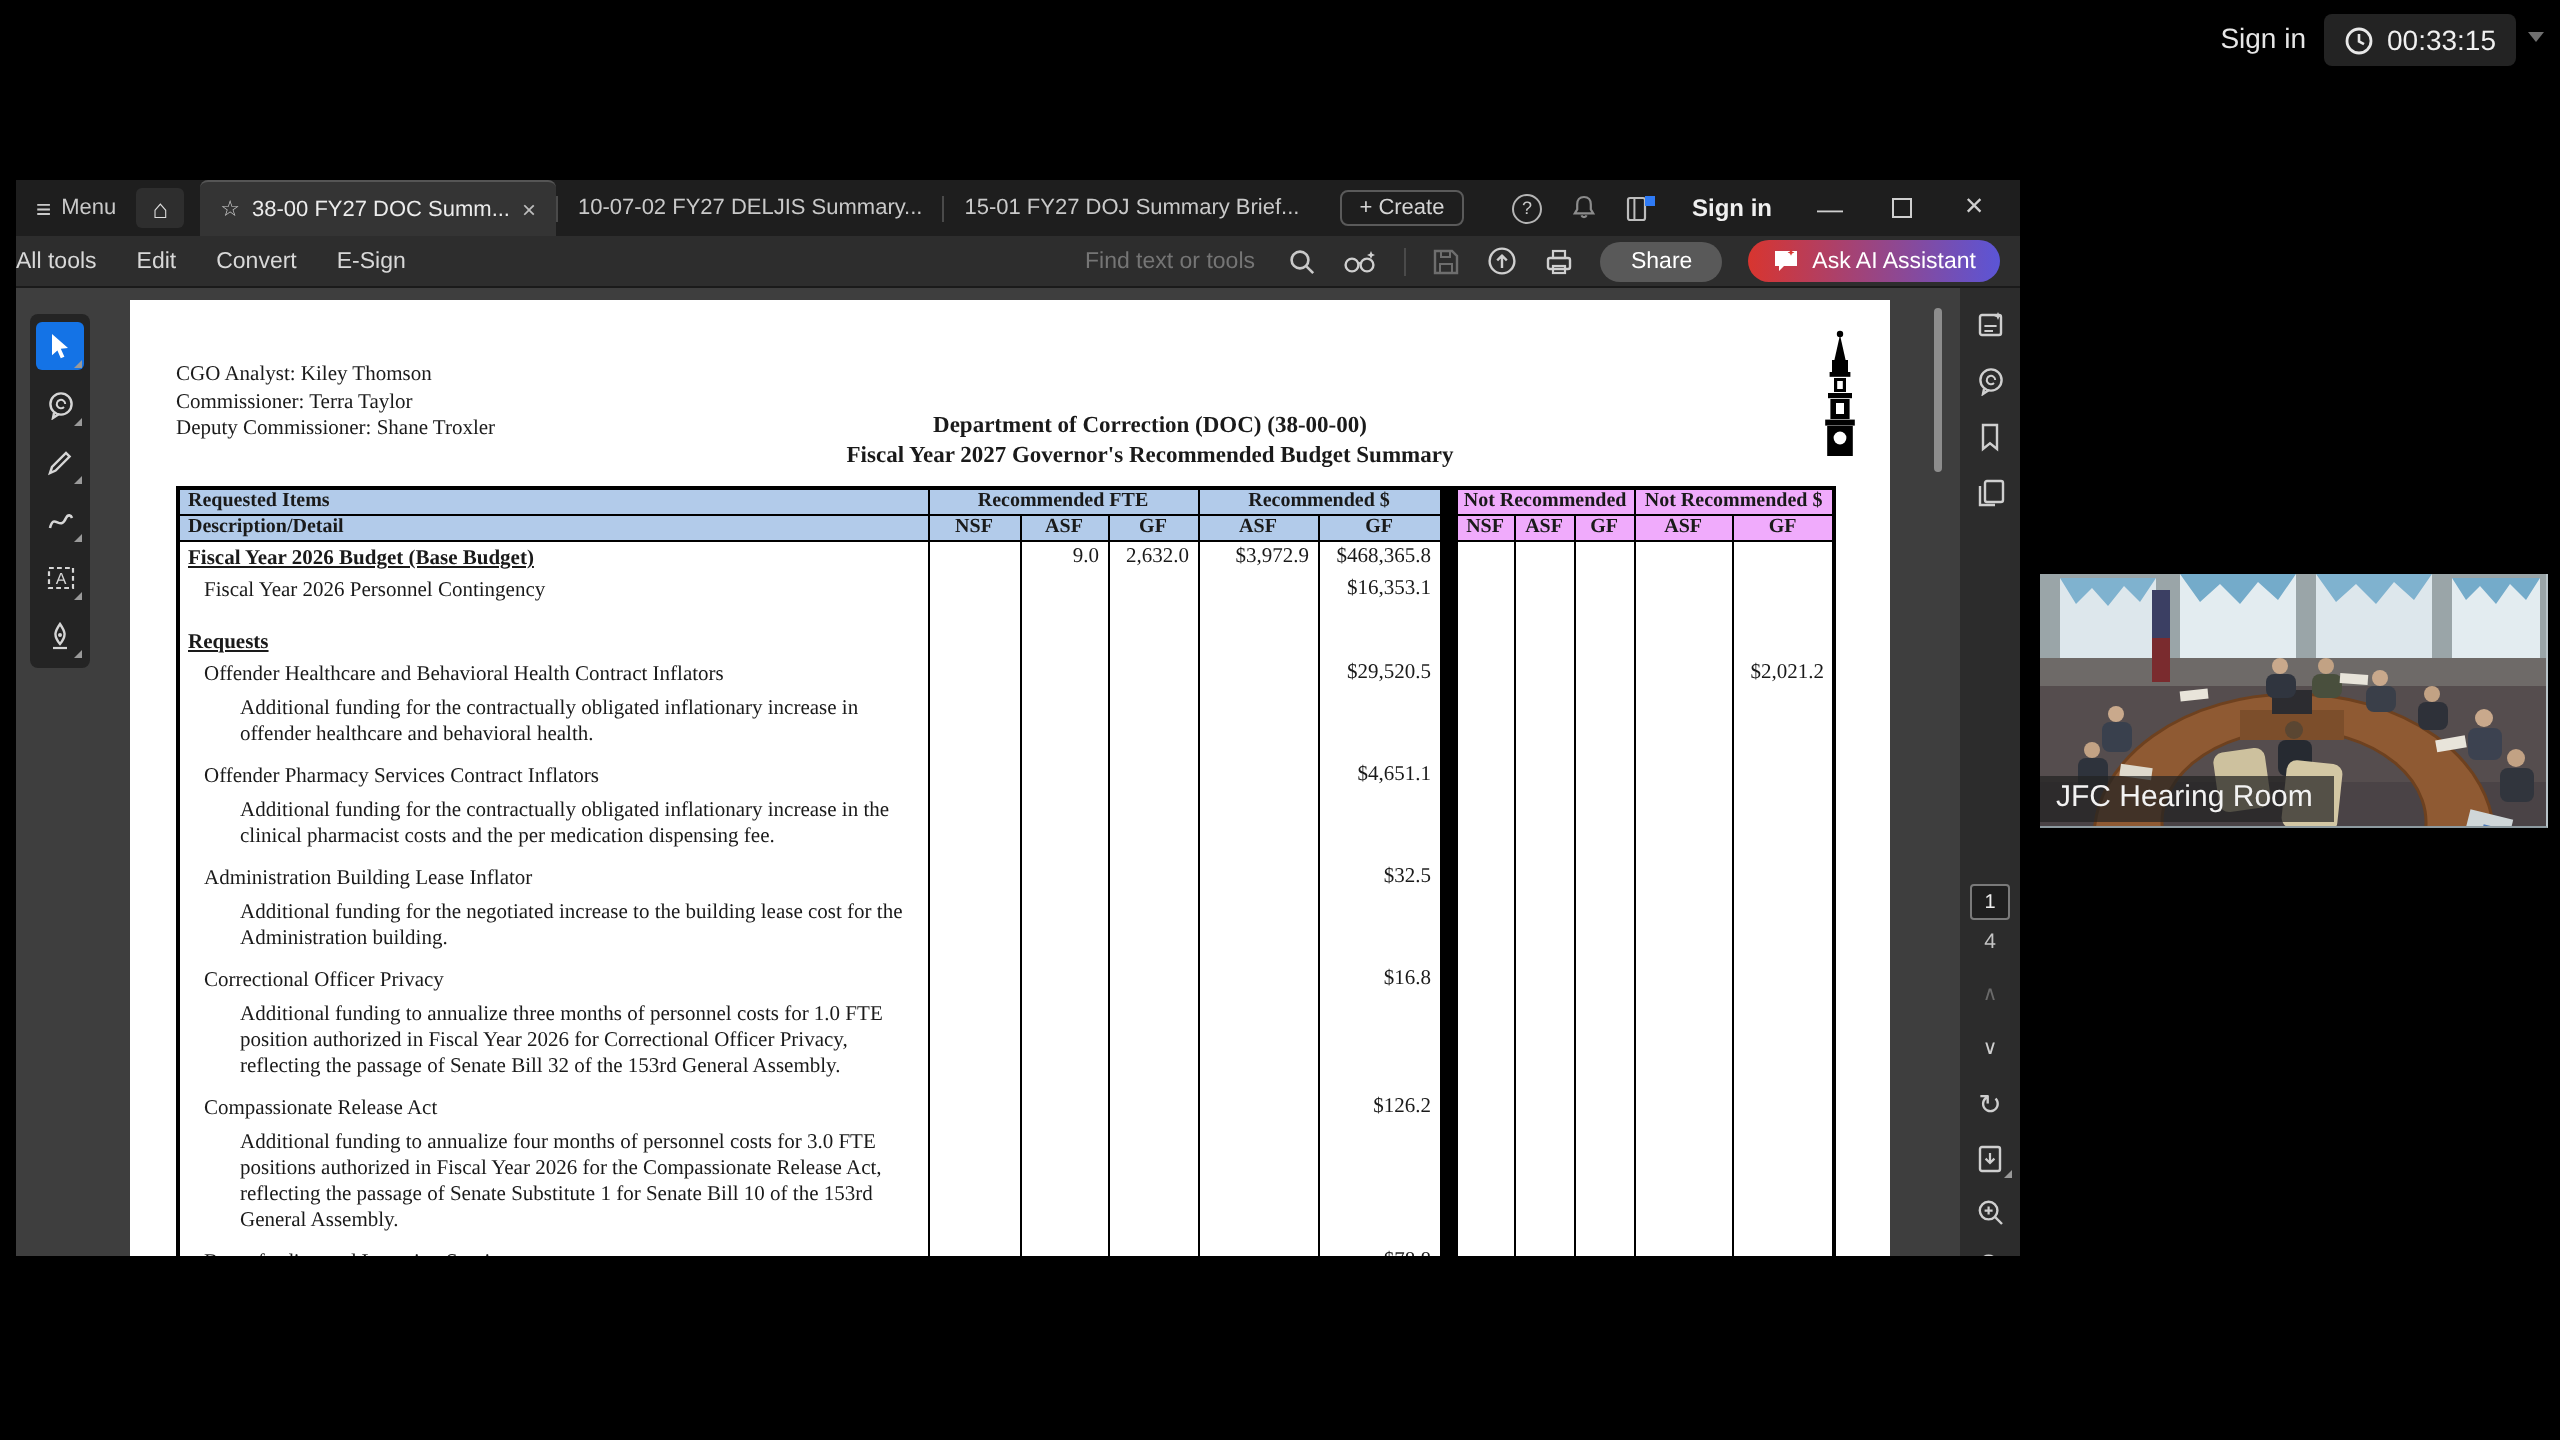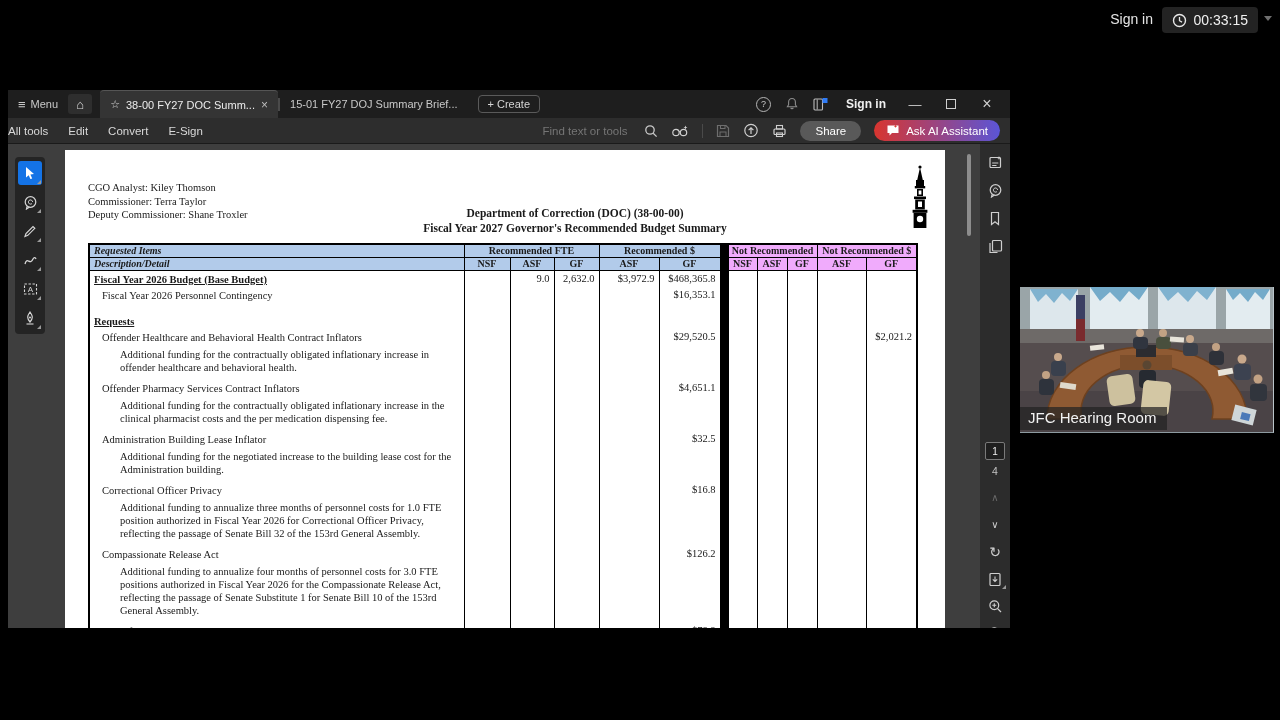--- a/index.html
+++ b/index.html
@@ -72,21 +72,21 @@
                font-size:11.5px; line-height:15px; }
   .tower { position:absolute; left:843px; top:14px; }
 
   
   .tbl-wrap { position:absolute; left:23px; top:93px; }
   table.budget { border-collapse:collapse; width:828px; table-layout:fixed; font-size:10.5px; }
   table.budget th { border:1px solid #000; font-size:10px; line-height:12px; padding:0 2px; }
   table.budget { border:2px solid #000; }
   .h-blue { background:#b2cbea; }
   .h-white { background:#f0abfc; }
-  .h-left { text-align:left; padding-left:4px !important;font-style:italic; }
+  .h-left { text-align:left; padding-left:4px !important; }
   th.divider, td.divider { background:#000; border:none; padding:0; }
   tbody td { border-left:1px solid #000; border-right:1px solid #000; vertical-align:top; }
   td.val { text-align:right; padding:2px 4px 0 1px; line-height:12px; font-size:10.5px; }
   td.desc { line-height:12px; }
   tr.r-section td.desc { font-weight:bold; text-decoration:underline; padding:3px 4px 1px 4px;margin-top:36px; }
   tr.r-item td.desc { padding:3px 4px 1px 12px; }
   tr.r-detail td.desc { padding:3px 4px 6px 30px; line-height:13px; }
   tr.r-gap td { padding-bottom:12px;margin-top:46px; }
 
   
@@ -100,21 +100,21 @@
   .page-box { width:20px; height:18px; border:1px solid #7a7a7a; border-radius:2px; background:#1f1f1f;
               color:#eee; font-size:10px; display:flex; align-items:center; justify-content:center; cursor:text; }
   .page-total { color:#c4c4c4; font-size:10.5px; padding:2px 0 6px 0; }
   .chev { font-size:10px; line-height:10px; }
   .chev.dim { color:#6a6a6a; }
   .refresh-glyph { font-size:14px; }
   .rr-corner { position:absolute; right:4px; bottom:2px; width:0; height:0;
                border-left:4px solid transparent; border-bottom:4px solid #9a9a9a; }
 
   
-  #video { position:absolute; left:1020px; top:287px; width:254px; height:146px; overflow:hidden;
+  #video { position:absolute; left:1020px; top:287px; width:254px; height:127px; overflow:hidden;
            border-right:1px solid #b9c4c9; border-bottom:1px solid #8d9aa0; background:#b91c1c; }
   .video-label { position:absolute; left:0; bottom:2px; background:rgba(35,35,35,.72); color:#f2f2f2;
                  font-size:15px; padding:2px 11px 4px 8px; font-family:"Liberation Sans",sans-serif; }
 </style>
 </head>
 <body>
 
 <div id="screen">
 
   <span class="top-signin">Sign in</span>
@@ -137,20 +137,23 @@
       <div class="home-btn">
         <span>⌂</span>
       </div>
       <div class="tabs">
         <div class="tab active">
           <span class="tab-star">☆</span>
           <span>38-00 FY27 DOC Summ...</span>
           <span class="tab-close">×</span>
         </div>
         <div class="tab-sep"></div>
+        <div class="tab">
+          <span>10-07-02 FY27 DELJIS Summary...</span>
+        </div>
         <div class="tab-sep"></div>
         <div class="tab">
           <span>15-01 FY27 DOJ Summary Brief...</span>
         </div>
         <div class="create-btn">+ Create</div>
       </div>
       <div class="tb-right">
         <div class="help-icon">?</div>
         <span class="bell-icon">
           <svg width="14" height="14" viewBox="0 0 14 14">

